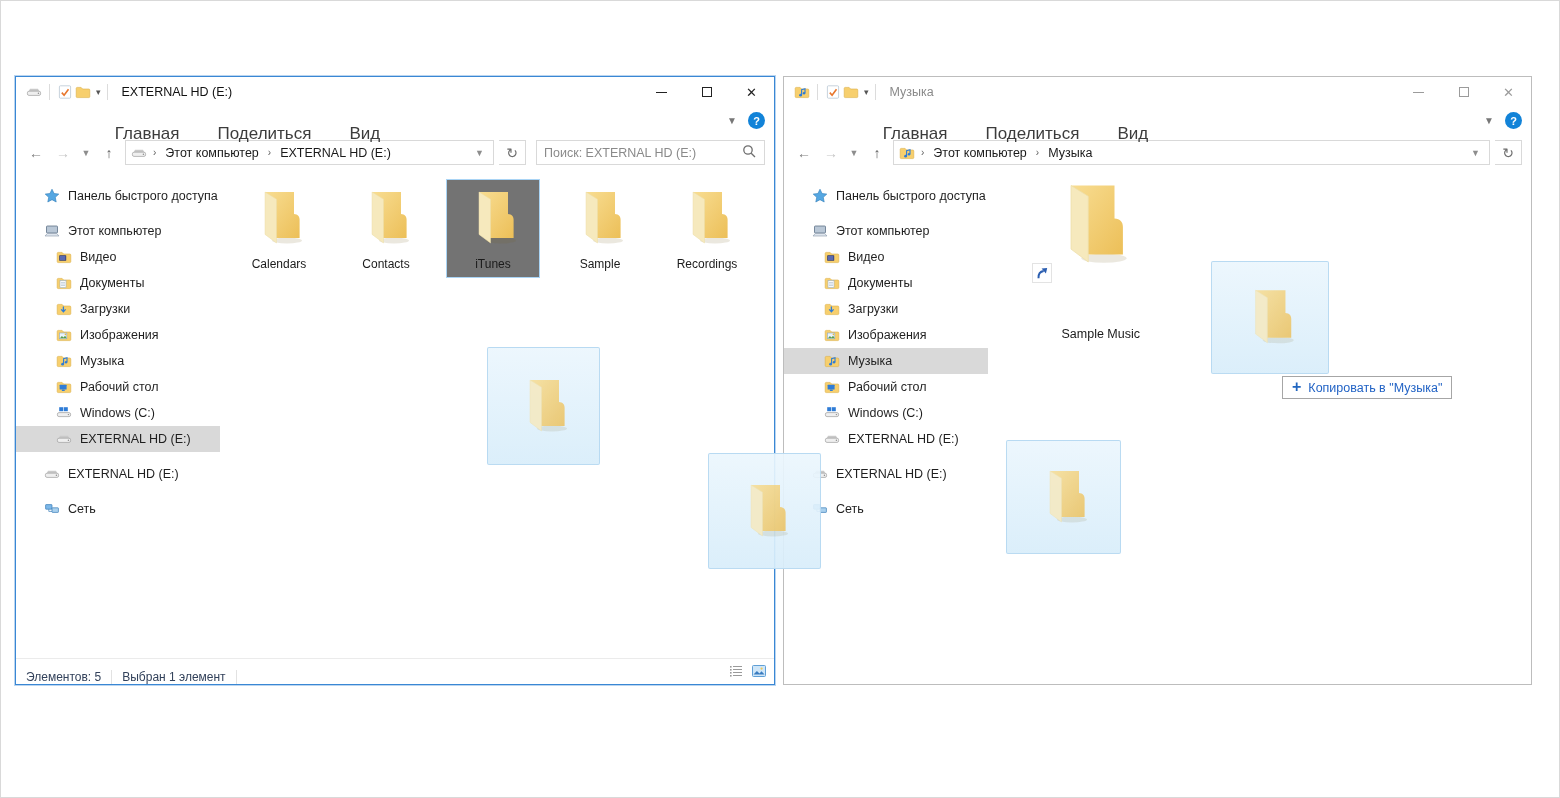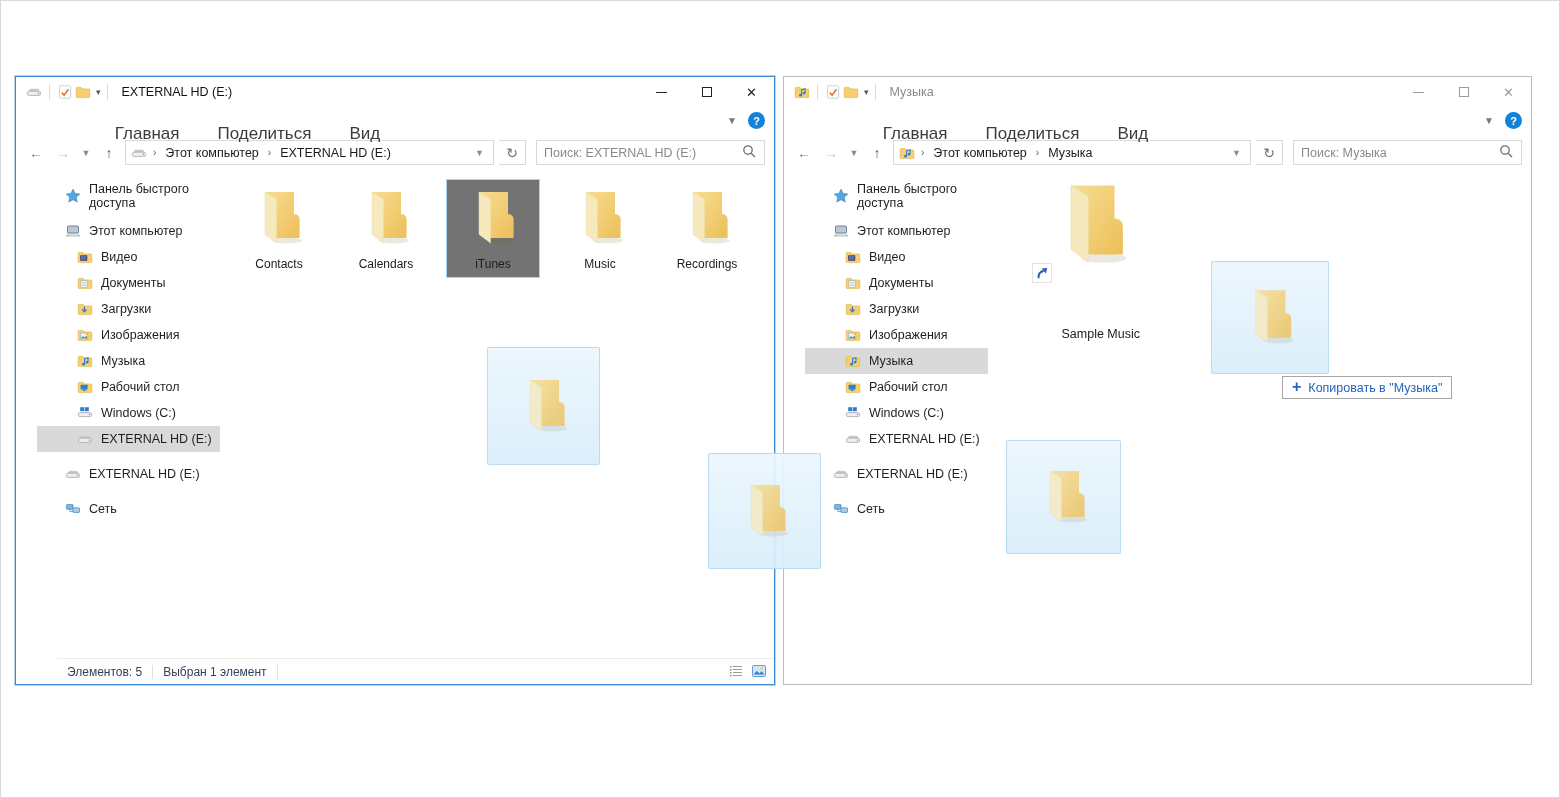--- a/index.html
+++ b/index.html
@@ -54,40 +54,40 @@
   .crumb-sep { color:#5f5f5f; font-size:10px; padding:0 3px; }
   .addr-chevron { margin-left:auto; color:#8d8d8d; font-size:9px; padding:0 4px; }
   .refresh-btn { width:27px; height:25px; border:1px solid #d9d9d9; border-left:none; display:flex;
                  align-items:center; justify-content:center; color:#6e6e6e; font-size:14px; background:#fff; }
   .searchbox { width:229px; height:25px; border:1px solid #d9d9d9; background:#fff; margin-left:5px;
                display:flex; align-items:center; padding:0 7px; flex:0 0 auto; }
   .search-ph { color:#8a8a8a; font-size:12.5px; flex:1; white-space:nowrap; overflow:hidden; }
 
   .win-body { flex:1; display:flex; min-height:0; position:relative; background:#fff; }
   .sidebar { width:204px; flex:0 0 auto; padding-top:12px; }
-  .side-item { height:26px; display:flex; align-items:center; font-size:12.5px; color:#1f1f1f; cursor:default;margin-left:21px; }
+  .side-item { height:26px; display:flex; align-items:center; font-size:12.5px; color:#1f1f1f; cursor:default; }
   .side-item.selected { background:#d9d9d9; }
   .side-item .sicon { width:16px; height:16px; margin-right:8px; flex:0 0 auto; display:flex; }
   .content { flex:1; position:relative; padding:8px 0 0 12px; min-width:0; }
 
   .tiles { display:flex; gap:13px; }
   .tile { width:94px; padding:5px 2px 6px; display:flex; flex-direction:column; align-items:center;
           border:1px solid transparent; }
   .tile.selected { background:#737373; border-color:#a9d4f5; }
   .tile-label { margin-top:5px; font-size:12px; color:#1b1b1b; text-align:center; }
 
   .big-tile { position:absolute; left:24px; top:4px; width:128px; display:flex; flex-direction:column;
               align-items:flex-end;gap:40px; }
   .big-icon-wrap { position:relative; width:96px; height:110px; }
   .shortcut-badge { position:absolute; left:-12px; bottom:2px; width:20px; height:20px; background:#fff;
                     border:1px solid #e3e3e3; display:flex; align-items:center; justify-content:center; }
   .big-label { font-size:12.5px; color:#1b1b1b; margin-top:2px; }
 
-  .statusbar { height:26px; flex:0 0 auto; border-top:1px solid #ebebeb; display:flex; align-items:center;
-               padding:0 10px; font-size:12px; color:#33425b; position:relative; background:#fff;margin-left:41px; }
+  .statusbar { height:26px; flex:0 0 auto; border-top:1px solid #ebebeb; display:flex; align-items:flex-end;
+               padding:0 10px; font-size:12px; color:#33425b; position:relative; background:#fff; }
   .status-sep { width:1px; height:14px; background:#e2e2e2; margin:0 10px; }
   .status-views { position:absolute; right:7px; top:0; height:26px; display:flex; align-items:center; gap:7px; }
 
   
   .ghost { position:absolute; border:1px solid rgba(178,214,240,.85); border-radius:2px;
            background:linear-gradient(180deg, rgba(235,246,253,.92), rgba(216,237,250,.92));
            display:flex; align-items:center; justify-content:center; z-index:40; }
   .ghost svg { opacity:.82; }
   #ghost-a { left:486px; top:346px; width:113px; height:118px; }
   #ghost-b { left:707px; top:452px; width:113px; height:116px; }
@@ -304,52 +304,52 @@
             </svg>
           </span>
           <span>Сеть</span>
         </div>
       </div>
     <div class="content">
       <div class="tiles">
           <div class="tile">
             <span><svg width="64" height="64" viewBox="0 0 64 64">
                 <defs>
+                  <linearGradient id="fb6" x1="0" y1="0" x2="1" y2="1">
+                    <stop offset="0" stop-color="#f8dd92"></stop>
+                    <stop offset="1" stop-color="#ecbf58"></stop>
+                  </linearGradient>
+                  <linearGradient id="ff6" x1="0" y1="0" x2="1" y2="1">
+                    <stop offset="0" stop-color="#f9efca"></stop>
+                    <stop offset="1" stop-color="#f0d globalization996"></stop>
+                  </linearGradient>
+                </defs>
+                <ellipse cx="40" cy="55.5" rx="15" ry="3" fill="rgba(120,100,40,.15)"></ellipse>
+                <path d="M18 7h29v22c3.8.3 5.6 2.4 5.6 5.6V53H26z" fill="url(#fb6)"></path>
+                <path d="M18 7l11.5 7.2V58L18 49.4z" fill="#f6e9bd" stroke="#eddfa9" stroke-width=".5"></path>
+              </svg></span>
+            <span class="tile-label">Calendars</span>
+          </div>
+          <div class="tile">
+            <span><svg width="64" height="64" viewBox="0 0 64 64">
+                <defs>
                   <linearGradient id="fb7" x1="0" y1="0" x2="1" y2="1">
                     <stop offset="0" stop-color="#f8dd92"></stop>
                     <stop offset="1" stop-color="#ecbf58"></stop>
                   </linearGradient>
                   <linearGradient id="ff7" x1="0" y1="0" x2="1" y2="1">
                     <stop offset="0" stop-color="#f9efca"></stop>
                     <stop offset="1" stop-color="#f0d globalization996"></stop>
                   </linearGradient>
                 </defs>
                 <ellipse cx="40" cy="55.5" rx="15" ry="3" fill="rgba(120,100,40,.15)"></ellipse>
                 <path d="M18 7h29v22c3.8.3 5.6 2.4 5.6 5.6V53H26z" fill="url(#fb7)"></path>
                 <path d="M18 7l11.5 7.2V58L18 49.4z" fill="#f6e9bd" stroke="#eddfa9" stroke-width=".5"></path>
               </svg></span>
             <span class="tile-label">Contacts</span>
-          </div>
-          <div class="tile">
-            <span><svg width="64" height="64" viewBox="0 0 64 64">
-                <defs>
-                  <linearGradient id="fb6" x1="0" y1="0" x2="1" y2="1">
-                    <stop offset="0" stop-color="#f8dd92"></stop>
-                    <stop offset="1" stop-color="#ecbf58"></stop>
-                  </linearGradient>
-                  <linearGradient id="ff6" x1="0" y1="0" x2="1" y2="1">
-                    <stop offset="0" stop-color="#f9efca"></stop>
-                    <stop offset="1" stop-color="#f0d globalization996"></stop>
-                  </linearGradient>
-                </defs>
-                <ellipse cx="40" cy="55.5" rx="15" ry="3" fill="rgba(120,100,40,.15)"></ellipse>
-                <path d="M18 7h29v22c3.8.3 5.6 2.4 5.6 5.6V53H26z" fill="url(#fb6)"></path>
-                <path d="M18 7l11.5 7.2V58L18 49.4z" fill="#f6e9bd" stroke="#eddfa9" stroke-width=".5"></path>
-              </svg></span>
-            <span class="tile-label">Calendars</span>
           </div>
           <div class="tile selected">
             <span><svg width="64" height="64" viewBox="0 0 64 64">
                 <defs>
                   <linearGradient id="fb8" x1="0" y1="0" x2="1" y2="1">
                     <stop offset="0" stop-color="#f8dd92"></stop>
                     <stop offset="1" stop-color="#ecbf58"></stop>
                   </linearGradient>
                   <linearGradient id="ff8" x1="0" y1="0" x2="1" y2="1">
                     <stop offset="0" stop-color="#f9efca"></stop>
@@ -371,21 +371,21 @@
                   </linearGradient>
                   <linearGradient id="ff9" x1="0" y1="0" x2="1" y2="1">
                     <stop offset="0" stop-color="#f9efca"></stop>
                     <stop offset="1" stop-color="#f0d globalization996"></stop>
                   </linearGradient>
                 </defs>
                 <ellipse cx="40" cy="55.5" rx="15" ry="3" fill="rgba(120,100,40,.15)"></ellipse>
                 <path d="M18 7h29v22c3.8.3 5.6 2.4 5.6 5.6V53H26z" fill="url(#fb9)"></path>
                 <path d="M18 7l11.5 7.2V58L18 49.4z" fill="#f6e9bd" stroke="#eddfa9" stroke-width=".5"></path>
               </svg></span>
-            <span class="tile-label">Music</span>
+            <span class="tile-label">Sample</span>
           </div>
           <div class="tile">
             <span><svg width="64" height="64" viewBox="0 0 64 64">
                 <defs>
                   <linearGradient id="fb10" x1="0" y1="0" x2="1" y2="1">
                     <stop offset="0" stop-color="#f8dd92"></stop>
                     <stop offset="1" stop-color="#ecbf58"></stop>
                   </linearGradient>
                   <linearGradient id="ff10" x1="0" y1="0" x2="1" y2="1">
                     <stop offset="0" stop-color="#f9efca"></stop>
@@ -493,27 +493,20 @@
             <circle cx="10" cy="9.3" r="1.2" fill="#2f7cd6"></circle>
           </svg>
         </span>
         <span class="crumb-sep">›</span>
         <span class="crumb">Этот компьютер</span>
         <span class="crumb-sep">›</span>
         <span class="crumb">Музыка</span>
         <span class="addr-chevron">▼</span>
       </div>
     <span class="refresh-btn">↻</span>
-    <div class="searchbox">
-      <span class="search-ph">Поиск: Музыка</span>
-      <span><svg width="16" height="16" viewBox="0 0 16 16">
-            <circle cx="7" cy="7" r="4.2" fill="none" stroke="#6e6e6e" stroke-width="1.3"></circle>
-            <path d="M10.2 10.2L14 14" stroke="#6e6e6e" stroke-width="1.3"></path>
-          </svg></span>
-    </div>
   </div>
 
   <div class="win-body">
     <div class="sidebar">
         <div class="side-item" style="padding-left: 28px;">
           <span class="sicon">
             <svg width="16" height="16" viewBox="0 0 16 16">
               <path d="M8 1.2l2.1 4.3 4.7.6-3.5 3.2.9 4.7L8 11.7l-4.2 2.3.9-4.7L1.2 6.1l4.7-.6z" fill="#55a7e2" stroke="#2f7cb8" stroke-width=".6"></path>
             </svg>
           </span>

